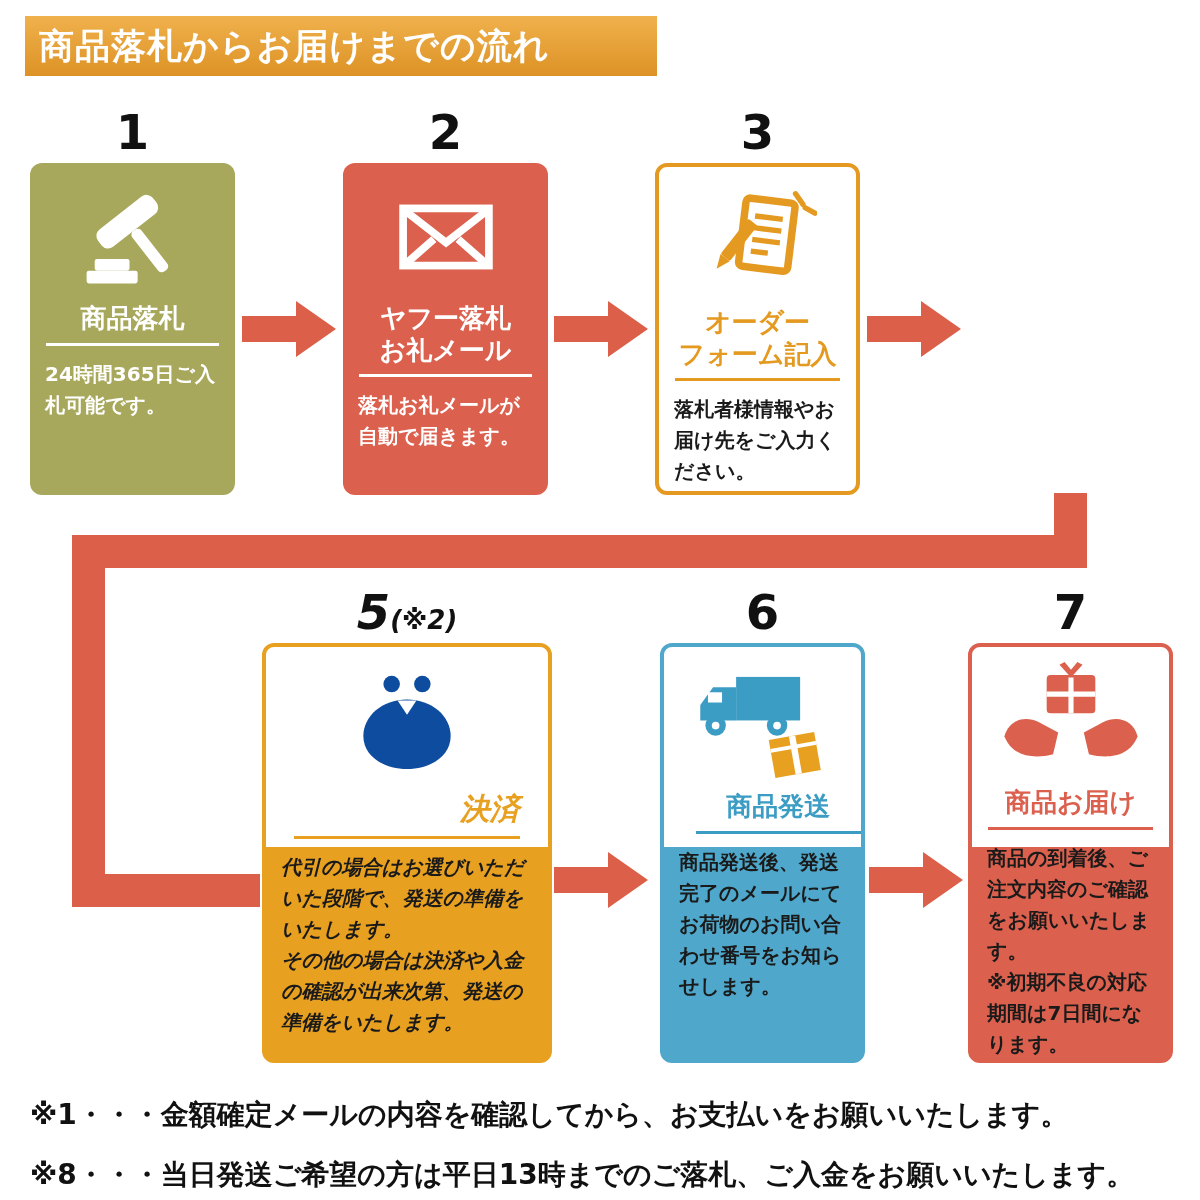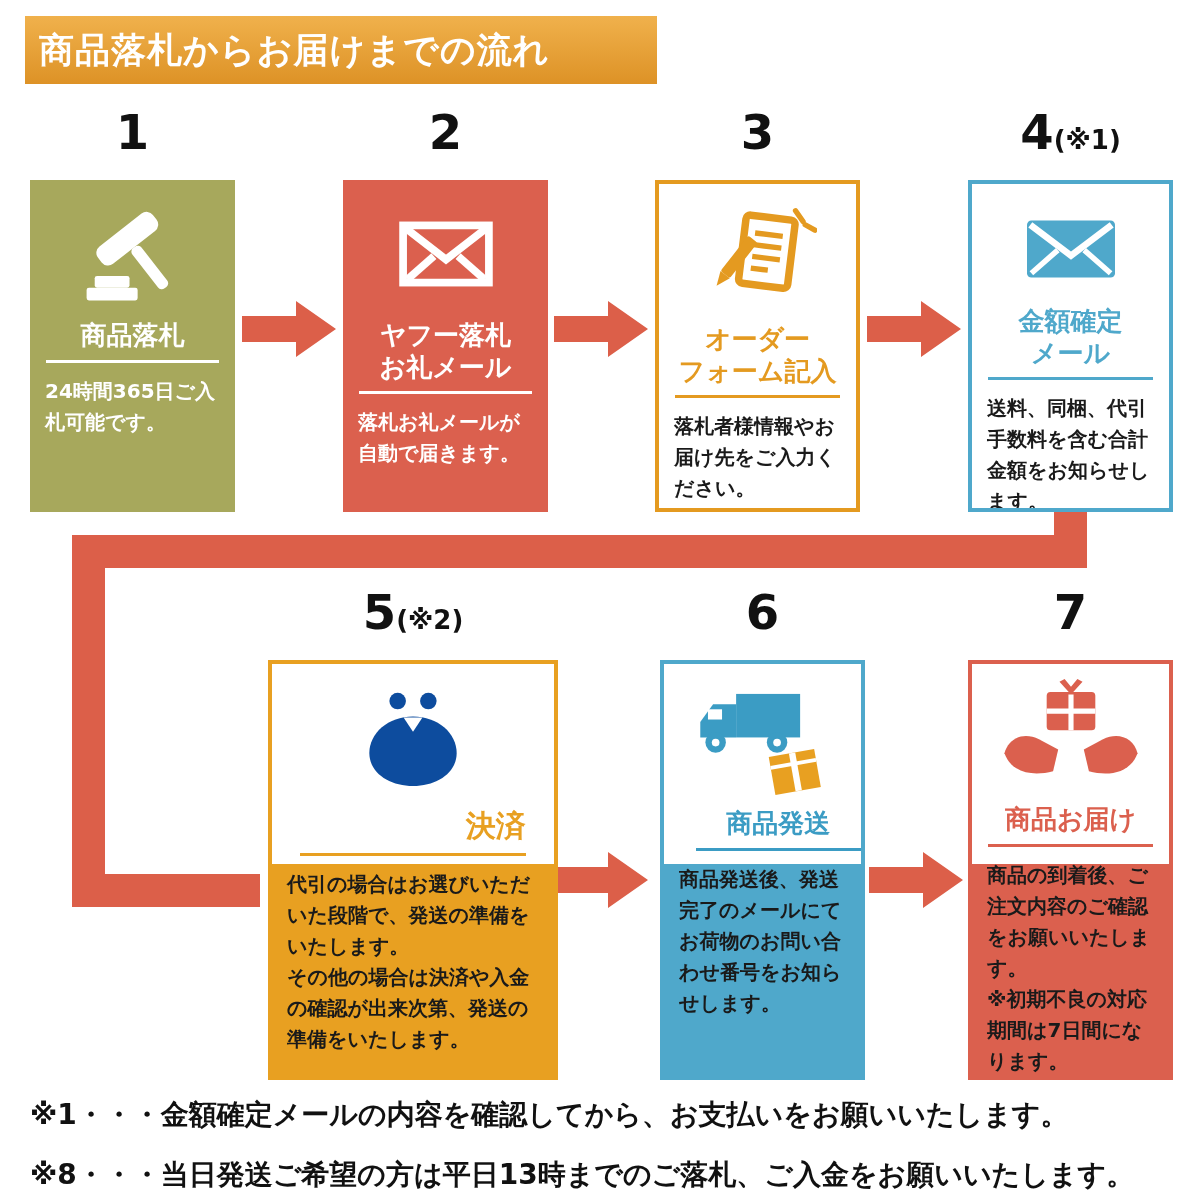--- a/index.html
+++ b/index.html
@@ -1,21 +1,21 @@
 <!DOCTYPE html>
 <html><head>
 <meta charset="utf-8">
 <style>
   * { margin:0; padding:0; box-sizing:border-box; }
   html,body { background:#ffffff; }
   body { font-family:"DejaVu Sans","Liberation Sans",sans-serif; }
   .canvas { position:relative; width:1200px; height:1200px; background:#fff; overflow:hidden; }
 
   
-  .header { position:absolute; left:25px; top:16px; width:632px; height:68px;
+  .header { position:absolute; left:25px; top:16px; width:632px; height:60px;
             background:linear-gradient(180deg,#F0B14C 0%,#DD9226 100%);
             display:flex; align-items:center; padding-left:14px; }
   .header .htext { color:#fff; font-size:35px; font-weight:bold; letter-spacing:1px; white-space:nowrap; }
 
   
   .conn { position:absolute; background:#DC5F49; }
   .c1 { left:1054px; top:493px; width:33px; height:75px; }
   .c2 { left:72px;   top:535px; width:1015px; height:33px; }
   .c3 { left:72px;   top:535px; width:33px;  height:372px; }
   .c4 { left:72px;   top:874px; width:188px; height:33px; }
@@ -27,29 +27,29 @@
   .a3 { left:867px; top:301px; }
   .a4 { left:554px; top:852px; }
   .a5 { left:869px; top:852px; }
 
   
   .stepwrap { position:absolute; display:flex; flex-direction:column; }
   .s1{left:30px; top:105px; width:205px;}
   .s2{left:343px;top:105px; width:205px;}
   .s3{left:655px;top:105px; width:205px;}
   .s4{left:968px;top:105px; width:205px;}
-  .s5{left:268px;top:585px; width:290px;}
+  .s5{left:262px;top:585px; width:290px;font-style:italic;}
   .s6{left:660px;top:585px; width:205px;}
   .s7{left:968px;top:585px; width:205px;}
 
   .num { text-align:center; font-size:48px; font-weight:bold; color:#111;
          height:58px; line-height:54px; white-space:nowrap; }
   .num .suffix { font-size:26px; font-weight:bold; }
 
-  .card { border-radius:0; width:100%; display:flex; flex-direction:column; align-items:center; overflow:hidden;margin-top:17px; }
+  .card { border-radius:12px; width:100%; display:flex; flex-direction:column; align-items:center; overflow:hidden; }
   .row1 .card { height:332px; }
   .row2 .card { height:420px; }
 
   
   .s1 .card { background:#A7A85C; color:#fff; }
   .s2 .card { background:#DB604E; color:#fff; }
   .s3 .card { background:#fff; border:4px solid #E49A20; color:#E49A20; }
   .s4 .card { background:#fff; border:4px solid #4FA8CB; color:#4FA8CB; }
   .s5 .card { border:4px solid #E8A021; color:#E8A021;
               background:linear-gradient(#ffffff 0 200px,#E8A021 200px 100%); }
@@ -163,35 +163,20 @@
             <path d="M99 19 l9 5"></path>
           </g>
         </svg>
       </div>
       <div class="title">オーダー
 フォーム記入</div>
       <div class="body">落札者様情報やお届け先をご入力ください。</div>
     </div>
   </div>
 
-  <div class="stepwrap s4 row1 outline">
-    <div class="num"><span>4</span><span class="suffix">(※1)</span></div>
-    <div class="card">
-      <div class="icon">
-        <svg width="116" height="110" viewBox="0 0 100 100">
-          <rect x="10" y="24" width="80" height="52" rx="4" fill="currentColor"></rect>
-          <path d="M13 28 L50 56 L87 28" fill="none" stroke="#fff" stroke-width="6"></path>
-          <path d="M14 72 L38 51 M86 72 L62 51" stroke="#fff" stroke-width="5" fill="none"></path>
-        </svg>
-      </div>
-      <div class="title">金額確定
-メール</div>
-      <div class="body">送料、同梱、代引手数料を含む合計金額をお知らせします。</div>
-    </div>
-  </div>
 
   <div class="stepwrap s5 row2 split">
     <div class="num"><span>5</span><span class="suffix">(※2)</span></div>
     <div class="card">
       <div class="icon navy">
         <svg width="120" height="118" viewBox="0 0 100 100">
           <g fill="currentColor">
             <circle cx="37" cy="17" r="7"></circle>
             <circle cx="63" cy="17" r="7"></circle>
             <path d="M50 30 C29 30 13 44 13 61 C13 78 30 89 50 89 C70 89 87 78 87 61 C87 44 71 30 50 30 Z"></path>

